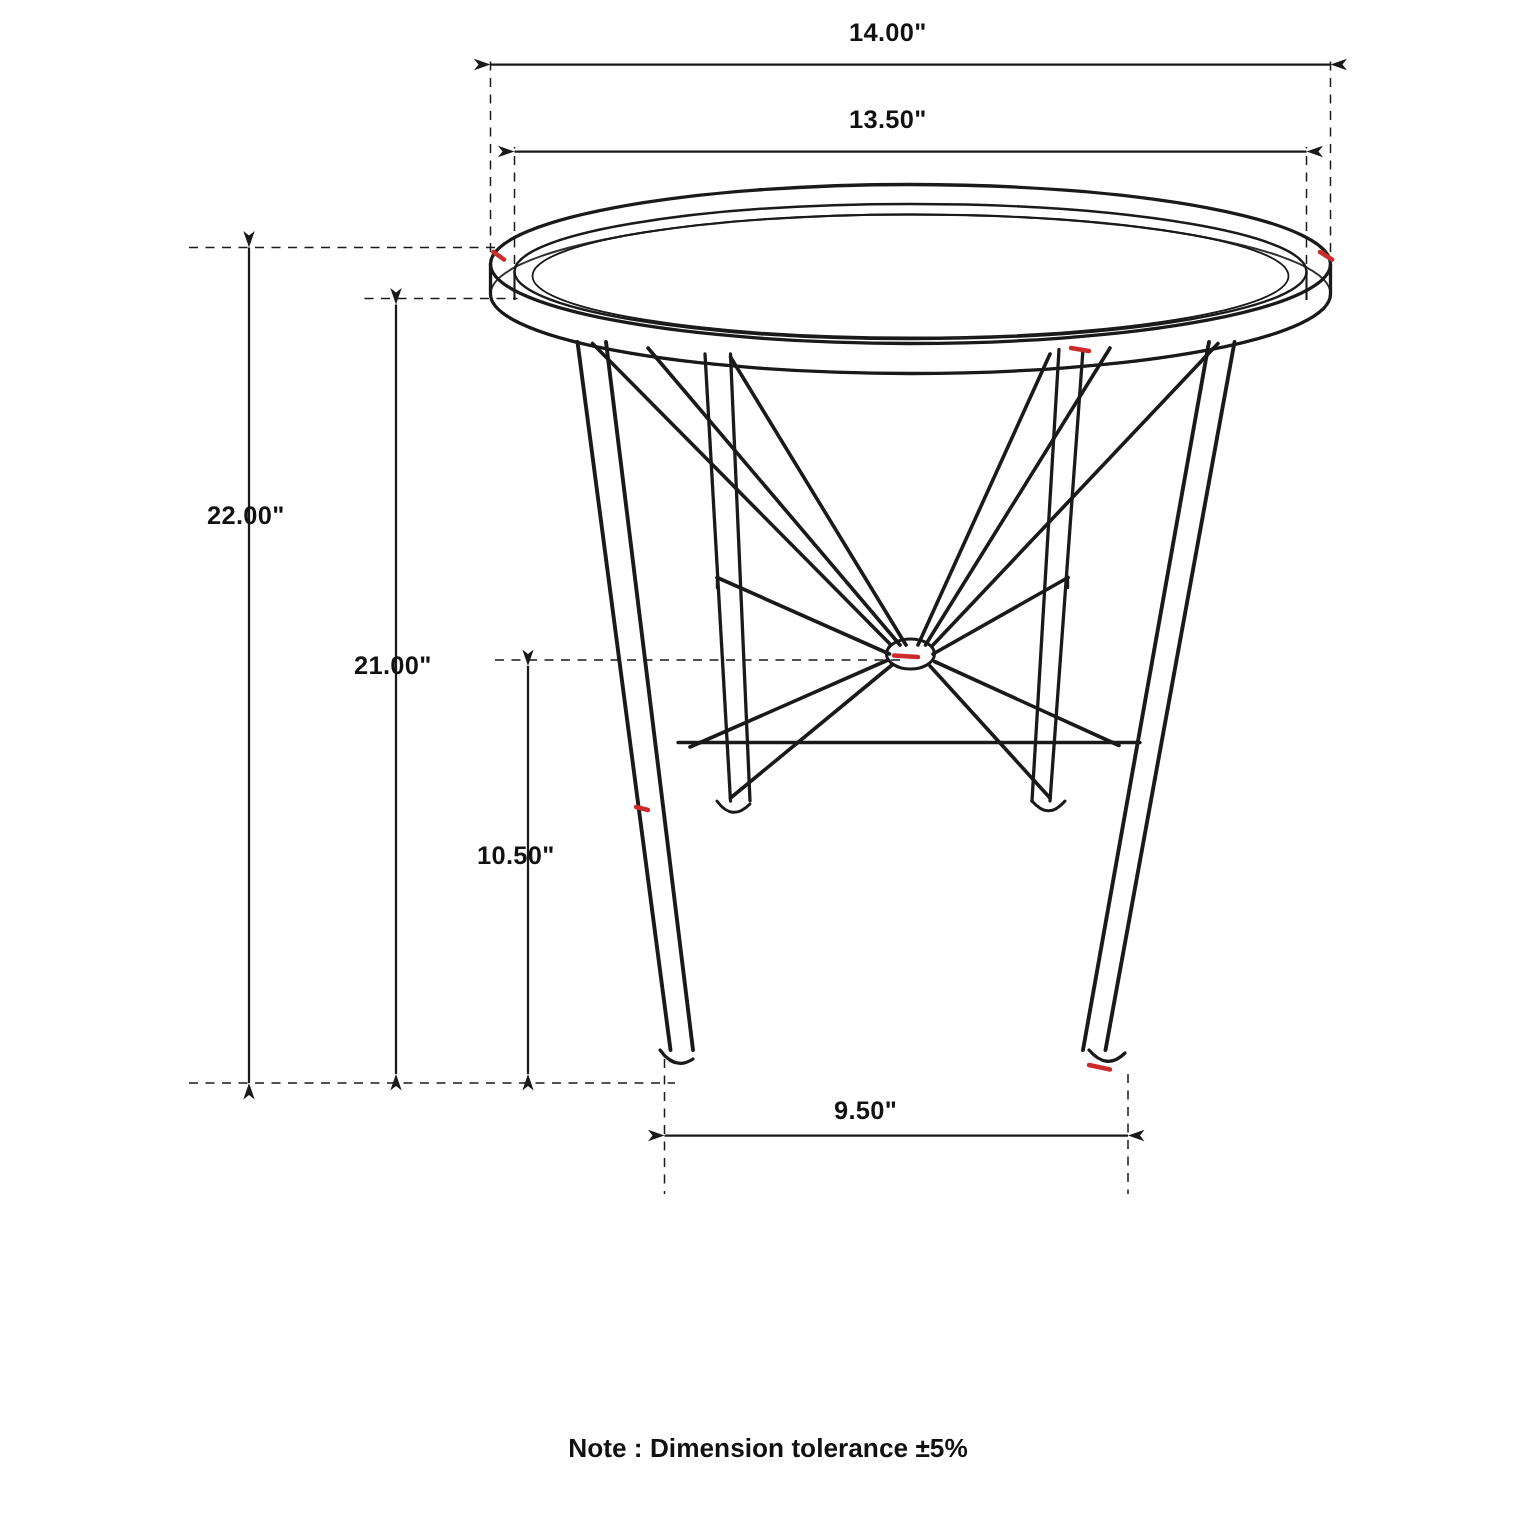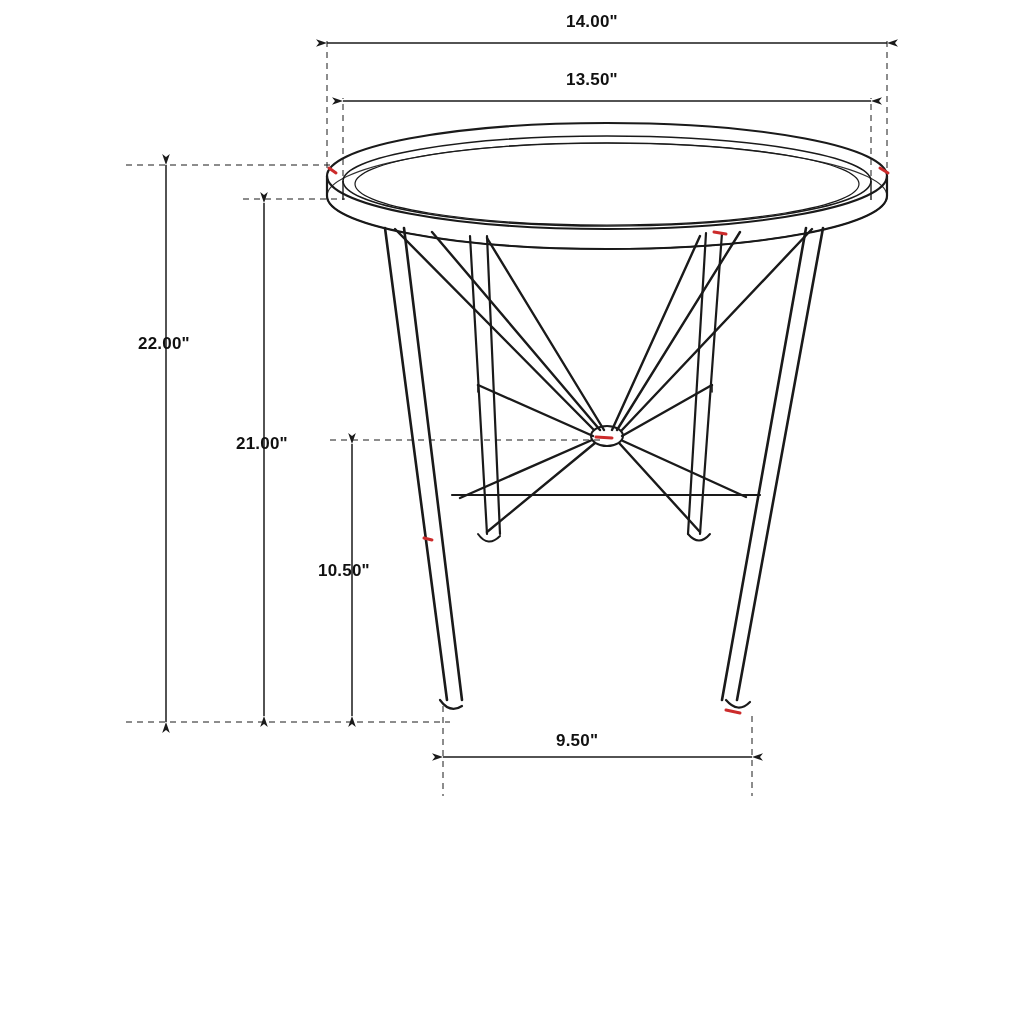--- a/index.html
+++ b/index.html
@@ -156,14 +156,15 @@
   <div class="dim-label" style="left:566px; top:70px;">13.50"</div>
 
   <div class="dim-label" style="left:138px; top:334px;">22.00"</div>
 
   <div class="dim-label" style="left:236px; top:434px;">21.00"</div>
 
   <div class="dim-label" style="left:318px; top:561px;">10.50"</div>
 
   <div class="dim-label" style="left:556px; top:731px;">9.50"</div>
 
+  <div class="note" style="top:955px;">Note : Dimension tolerance ±5%</div>
 
 </div>
 
 </body></html>

